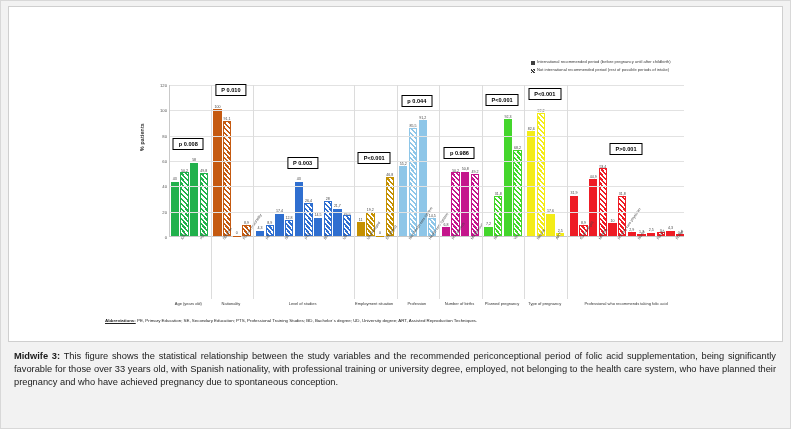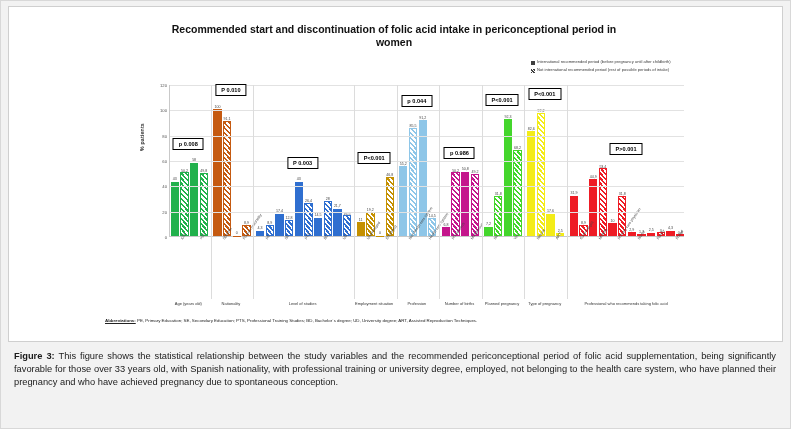--- a/index.html
+++ b/index.html
@@ -104,21 +104,20 @@
 </head>
 <body>
 
 <div id="page">
   <div class="frame"></div>
 
   <div class="figure-card">
 
     <div class="chart-area">
 
-      <div class="chart-title">Recommended start and discontinuation of folic acid intake in periconceptional period in women</div>
 
       <div class="legend">
         <div class="legend-row">
           <span class="legend-swatch"></span>
           <span class="legend-text">International recommended period (before pregnancy until after childbirth)</span>
         </div>
         <div class="legend-row">
           <span class="legend-swatch hatch"></span>
           <span class="legend-text">Not international recommended period (rest of possible periods of intake)</span>
         </div>
@@ -350,16 +349,16 @@
           <div class="glabel" style="left: 469.08px; width: 115.92px; top: 290px;">Professional who recommends taking folic acid</div>
         </div>
     </div>
 
     <div class="abbrev">
       <b>Abbreviations:</b><span> PE, Primary Education; SE, Secondary Education; PTS, Professional Training Studies; BD, Bachelor´s degree; UD, University degree; ART, Assisted Reproduction Techniques.</span>
     </div>
   </div>
 
   <div class="caption">
-    <b>Figure 3:</b>
+    <b>Midwife 3:</b>
     <span>This figure shows the statistical relationship between the study variables and the recommended periconceptional period of folic acid supplementation, being significantly favorable for those over 33 years old, with Spanish nationality, with professional training or university degree, employed, not belonging to the health care system, who have planned their pregnancy and who have achieved pregnancy due to spontaneous conception.</span>
   </div>
 </div>
 
 </body></html>

